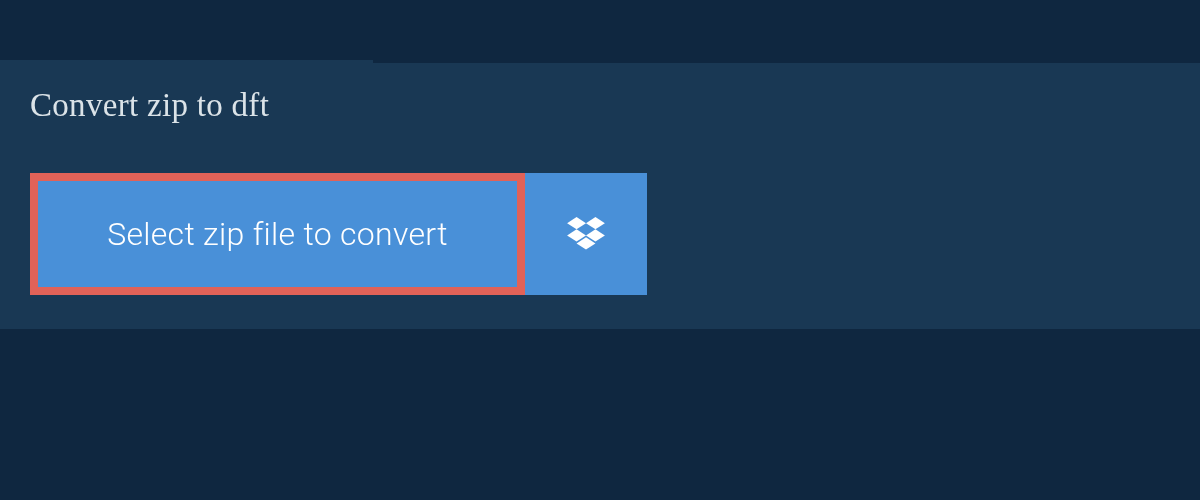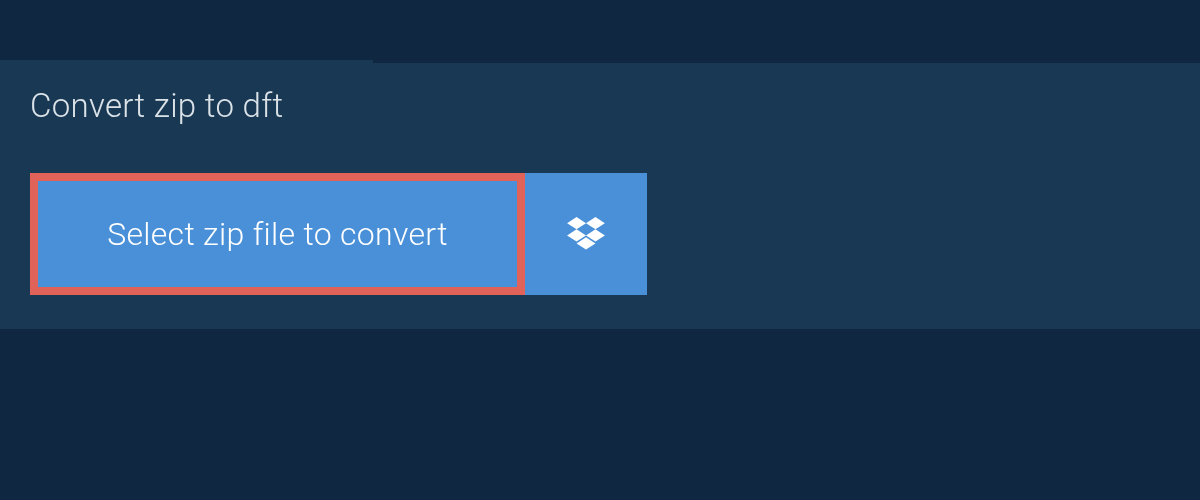--- a/index.html
+++ b/index.html
@@ -26,20 +26,21 @@
     .tab {
       position: absolute;
       top: 60px;
       left: 0;
       width: 373px;
       height: 90px;
       background-color: #193854;
       display: flex;
       align-items: center;
       padding-left: 30px;
+      font-family: Liberation Serif, serif;
     }
     .tab-label {
       color: #dbe3e8;
       font-size: 33px;
       font-weight: 300;
       letter-spacing: 0.3px;
     }
     .button-row {
       position: absolute;
       top: 173px;

